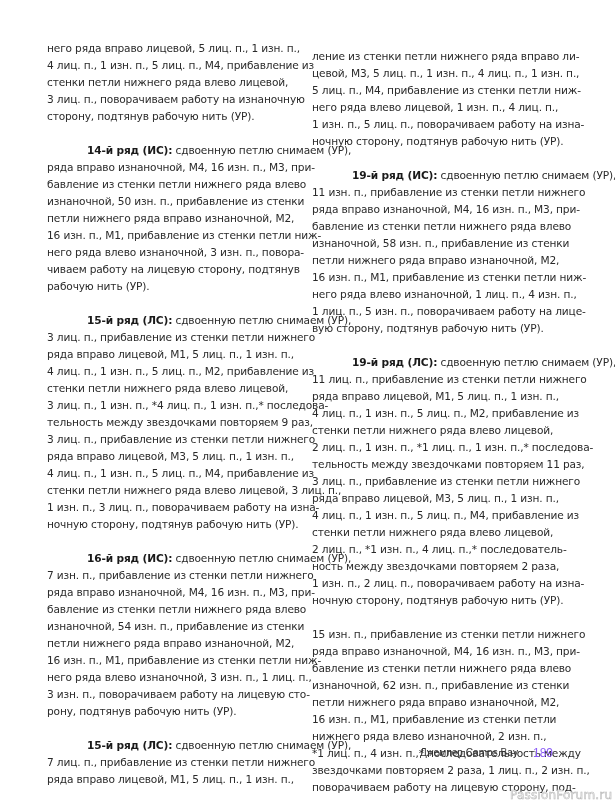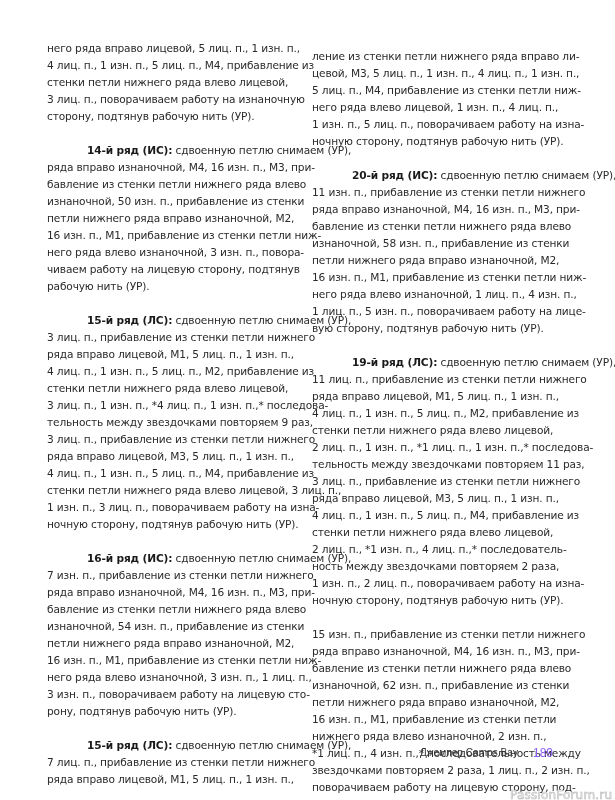--- a/index.html
+++ b/index.html
@@ -85,21 +85,21 @@
 <div class="col col-right" id="col-right">
     <div class="para">
       <span class="line">ление из стенки петли нижнего ряда вправо ли-</span>
       <span class="line">цевой, M3, 5 лиц. п., 1 изн. п., 4 лиц. п., 1 изн. п.,</span>
       <span class="line">5 лиц. п., M4, прибавление из стенки петли ниж-</span>
       <span class="line">него ряда влево лицевой, 1 изн. п., 4 лиц. п.,</span>
       <span class="line">1 изн. п., 5 лиц. п., поворачиваем работу на изна-</span>
       <span class="line">ночную сторону, подтянув рабочую нить (УР).</span>
     </div>
     <div class="para">
-      <span class="line"><span class="row-label">20-й ряд (ИС):</span><span> сдвоенную петлю снимаем (УР),</span></span>
+      <span class="line"><span class="row-label">19-й ряд (ИС):</span><span> сдвоенную петлю снимаем (УР),</span></span>
       <span class="line">11 изн. п., прибавление из стенки петли нижнего</span>
       <span class="line">ряда вправо изнаночной, M4, 16 изн. п., M3, при-</span>
       <span class="line">бавление из стенки петли нижнего ряда влево</span>
       <span class="line">изнаночной, 58 изн. п., прибавление из стенки</span>
       <span class="line">петли нижнего ряда вправо изнаночной, M2,</span>
       <span class="line">16 изн. п., M1, прибавление из стенки петли ниж-</span>
       <span class="line">него ряда влево изнаночной, 1 лиц. п., 4 изн. п.,</span>
       <span class="line">1 лиц. п., 5 изн. п., поворачиваем работу на лице-</span>
       <span class="line">вую сторону, подтянув рабочую нить (УР).</span>
     </div>

